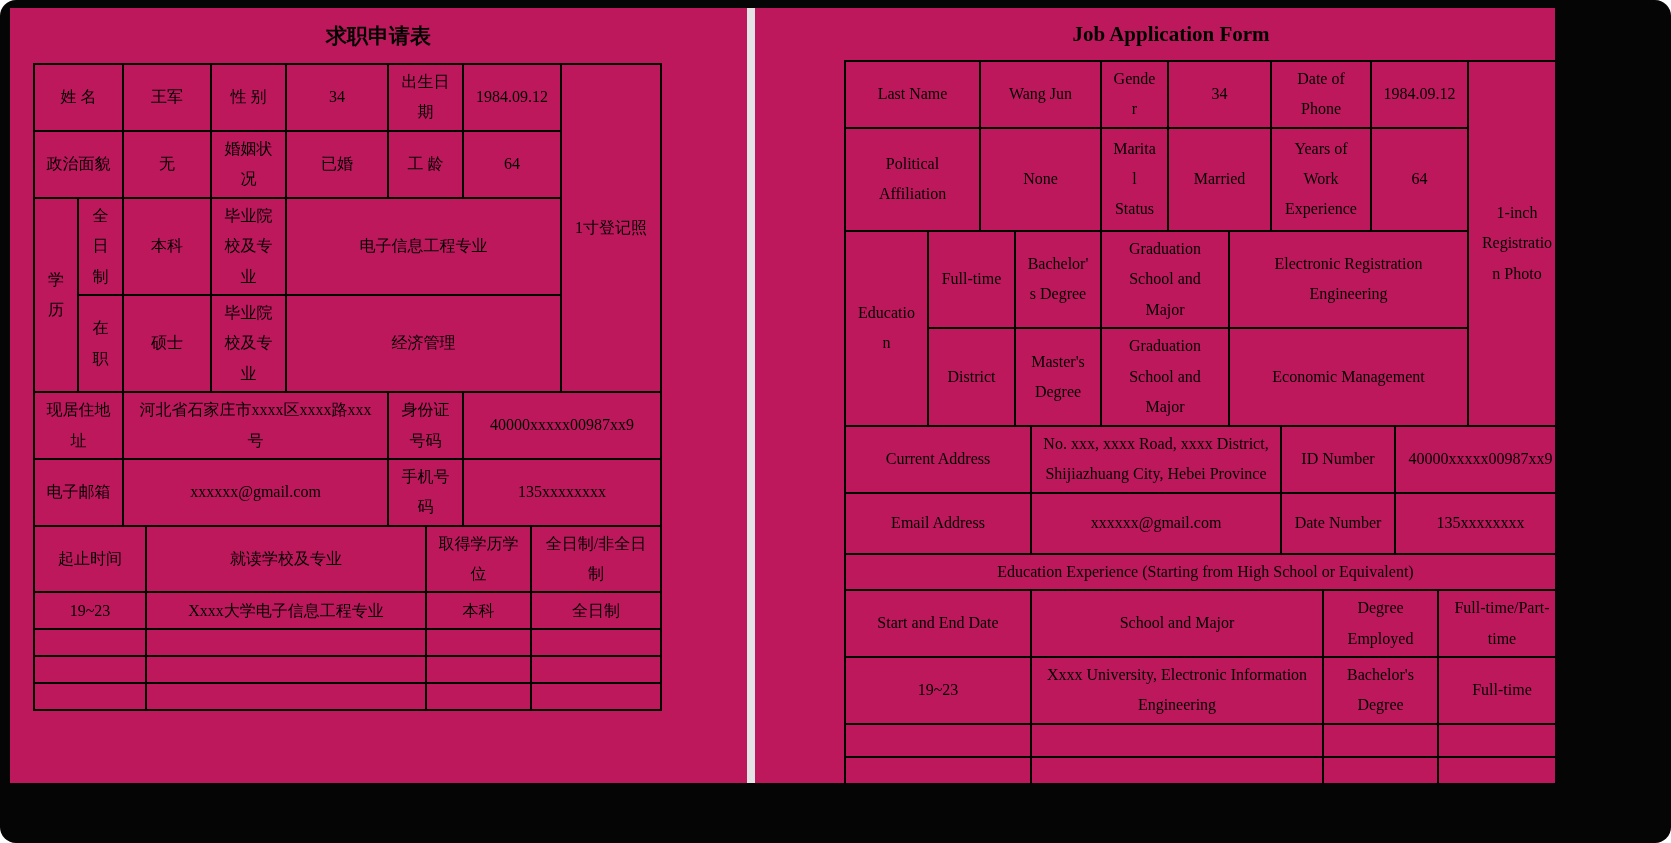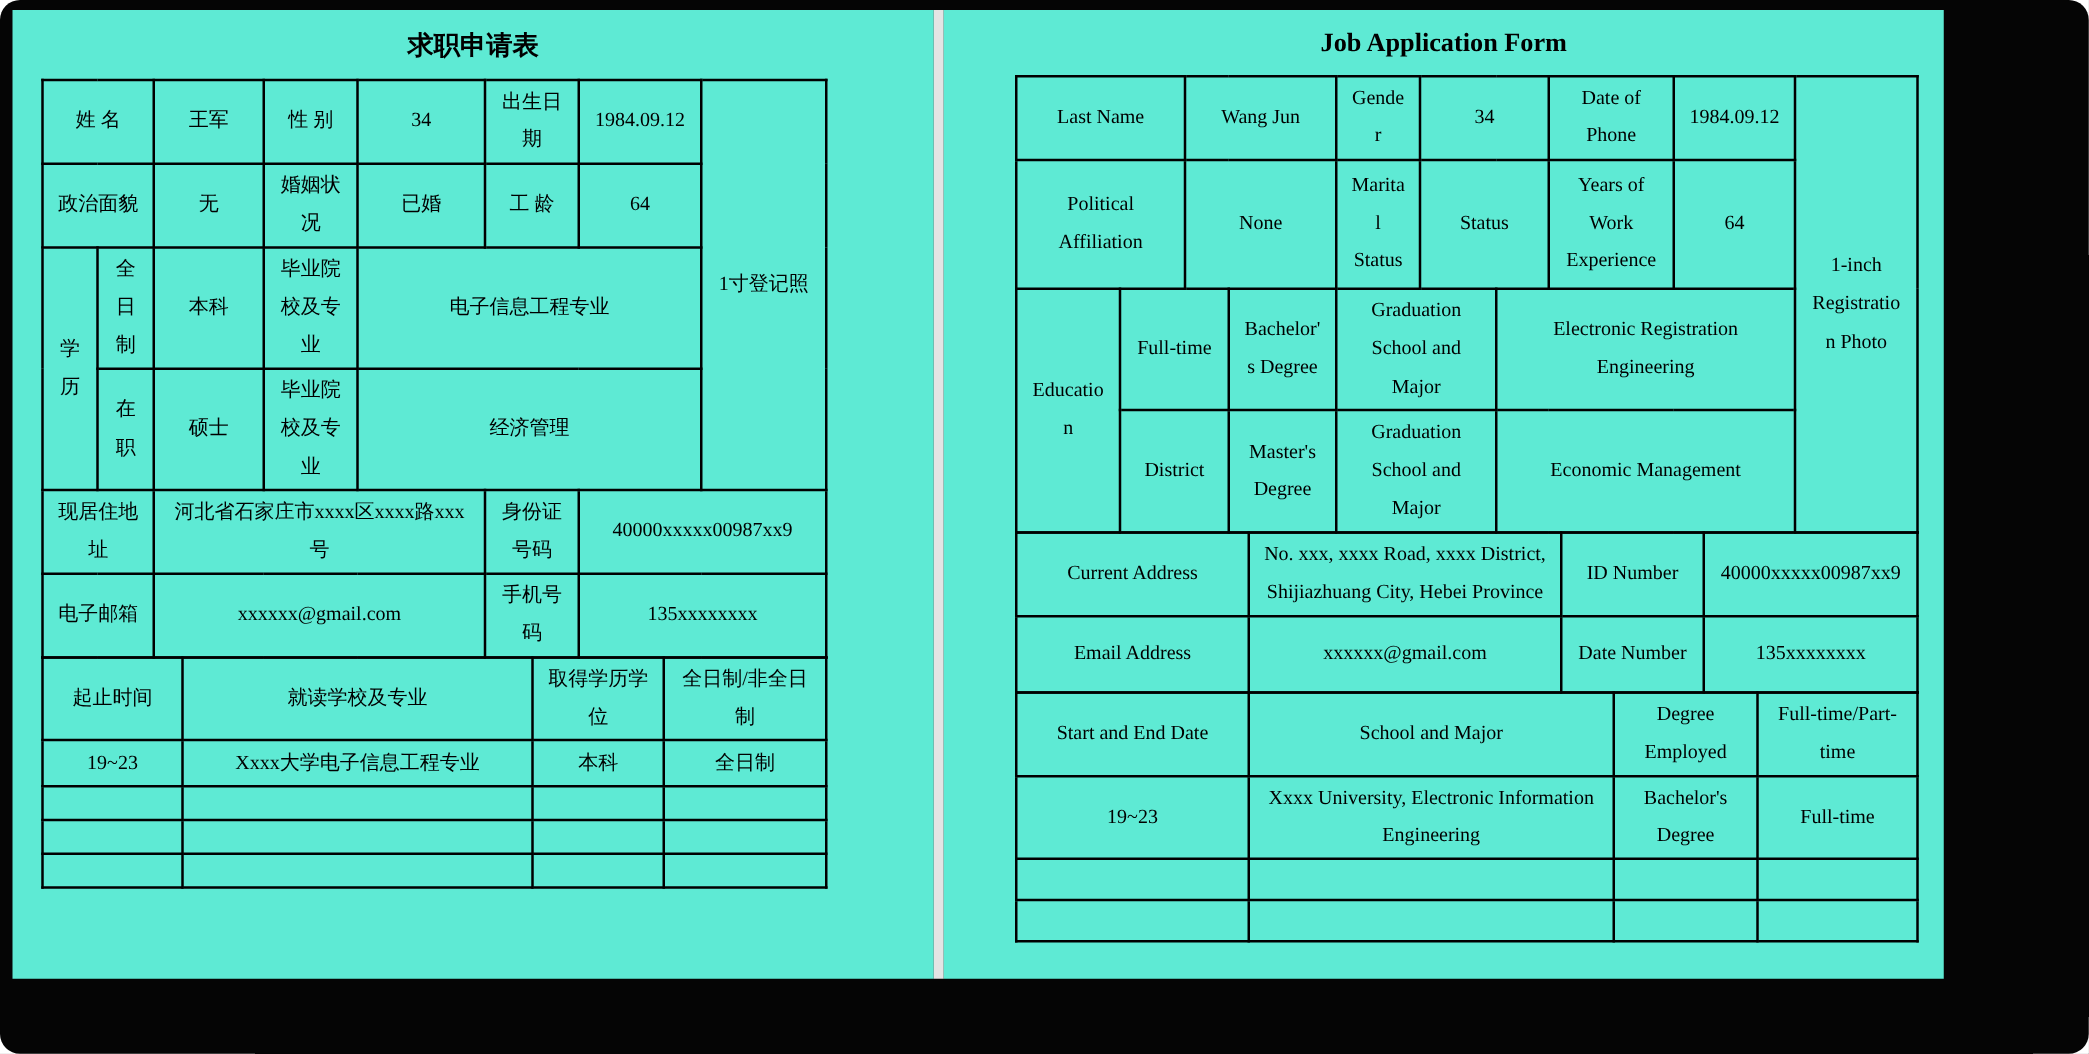--- a/index.html
+++ b/index.html
@@ -15,27 +15,27 @@
     background: #050505;
     border-radius: 16px;
     overflow: hidden;
   }
   .pages {
     display: flex;
     align-items: flex-start;
     padding: 8px 0 0 10px;
   }
   .page {
-    background: #5eead4;
+    background: #be185d;
     height: 775px;
     overflow: hidden;
     flex: 0 0 auto;
   }
   .page-left  { width: 737px; }
-  .page-right { width: 800px; }
+  .page-right { width: 800px; padding-left: 32px; }
   .page-gap   { width: 8px; height: 775px; background: #e4e4e4; flex: 0 0 auto; }
 
   .page-title {
     text-align: center;
     font-size: 21px;
     font-weight: bold;
     margin: 14px 0 13px 0;
     color: #000;
   }
 
@@ -195,21 +195,21 @@
             <td>Gender</td>
             <td colspan="2">34</td>
             <td>Date of Phone</td>
             <td>1984.09.12</td>
             <td rowspan="4">1-inch Registration Photo</td>
           </tr>
           <tr style="height:103px">
             <td colspan="2">Political Affiliation</td>
             <td colspan="2">None</td>
             <td>Marital Status</td>
-            <td colspan="2">Status</td>
+            <td colspan="2">Married</td>
             <td>Years of Work Experience</td>
             <td>64</td>
           </tr>
           <tr style="height:97px">
             <td rowspan="2">Education</td>
             <td colspan="2">Full-time</td>
             <td>Bachelor's Degree</td>
             <td colspan="2">Graduation School and Major</td>
             <td colspan="3">Electronic Registration Engineering</td>
           </tr>
@@ -246,20 +246,23 @@
       </table>
 
       <table class="form-table stack">
         <colgroup>
           <col style="width:186px">
             <col style="width:292px">
             <col style="width:115px">
             <col style="width:128px">
         </colgroup>
         <tbody>
+          <tr class="section-header-row" style="height:29px">
+            <td colspan="4">Education Experience (Starting from High School or Equivalent)</td>
+          </tr>
           <tr style="height:66px">
             <td>Start and End Date</td>
             <td>School and Major</td>
             <td>Degree Employed</td>
             <td>Full-time/Part-time</td>
           </tr>
           <tr style="height:66px">
             <td>19~23</td>
             <td>Xxxx University, Electronic Information Engineering</td>
             <td>Bachelor's Degree</td>

